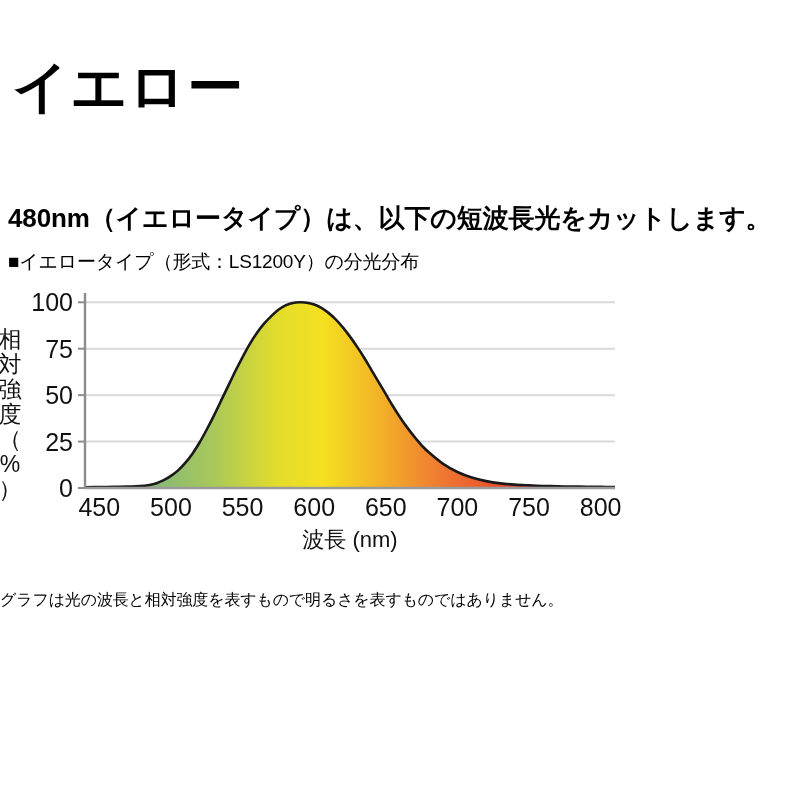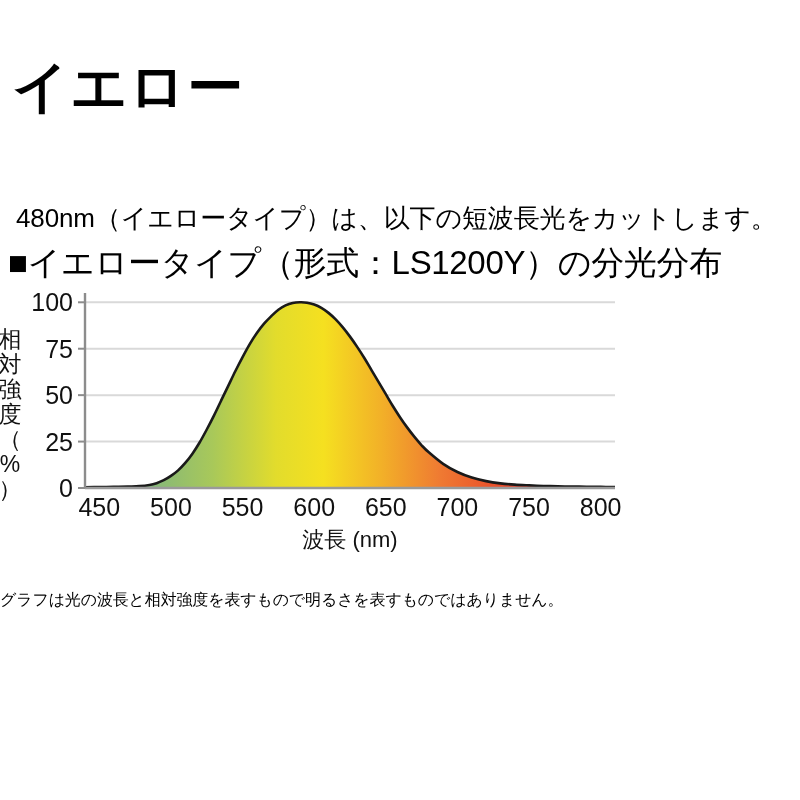--- a/index.html
+++ b/index.html
@@ -30,33 +30,32 @@
     white-space: nowrap;
     text-align: right;
   }
 
   
   #lead-text {
     position: absolute;
     left: 8px;
     top: 176px;
     font-size: 26px;
-    font-weight: 400;
+    font-weight: 700;
     line-height: 1.25;
     white-space: nowrap;
     letter-spacing: -0.005em;
-    margin-left: 8px;
   }
 
   
   #chart-caption {
     position: absolute;
     left: 8px;
-    top: 230px;
-    font-size: 33px;
+    top: 238px;
+    font-size: 19px;
     font-weight: 400;
     line-height: 1.25;
     white-space: nowrap;
     letter-spacing: -0.01em;
     margin-top: 12px;
   }
 
   
   #chart-figure {
     position: absolute;

